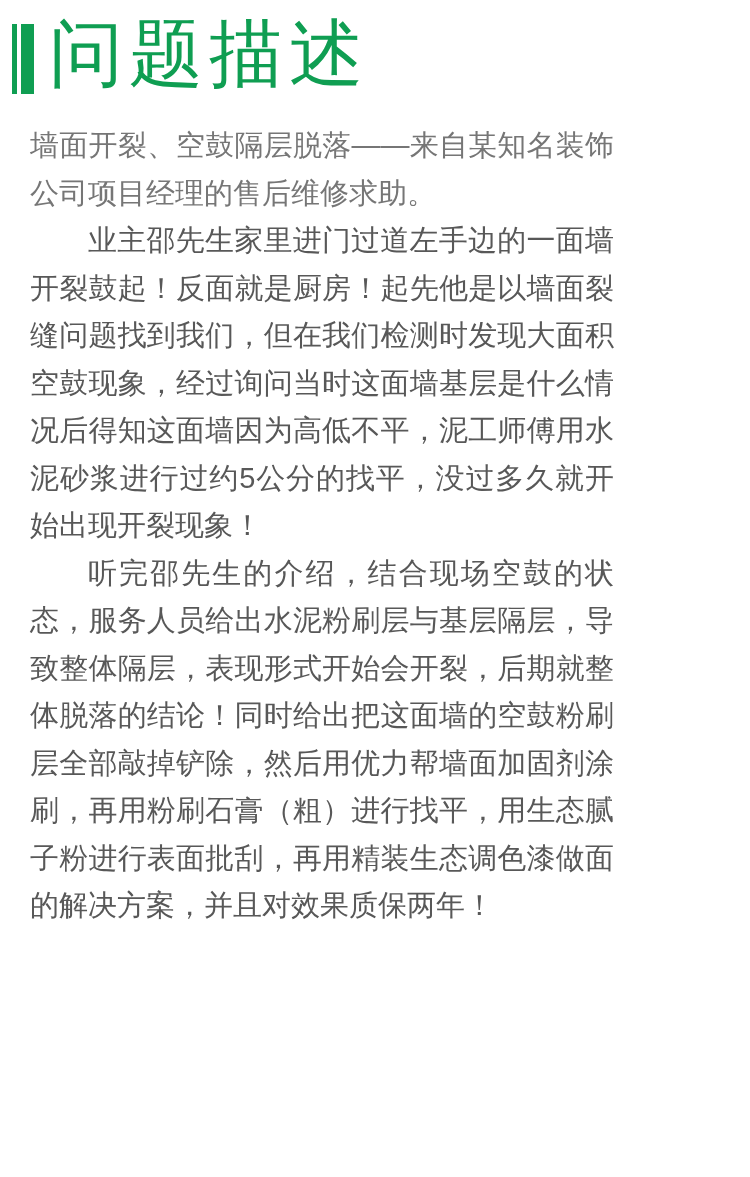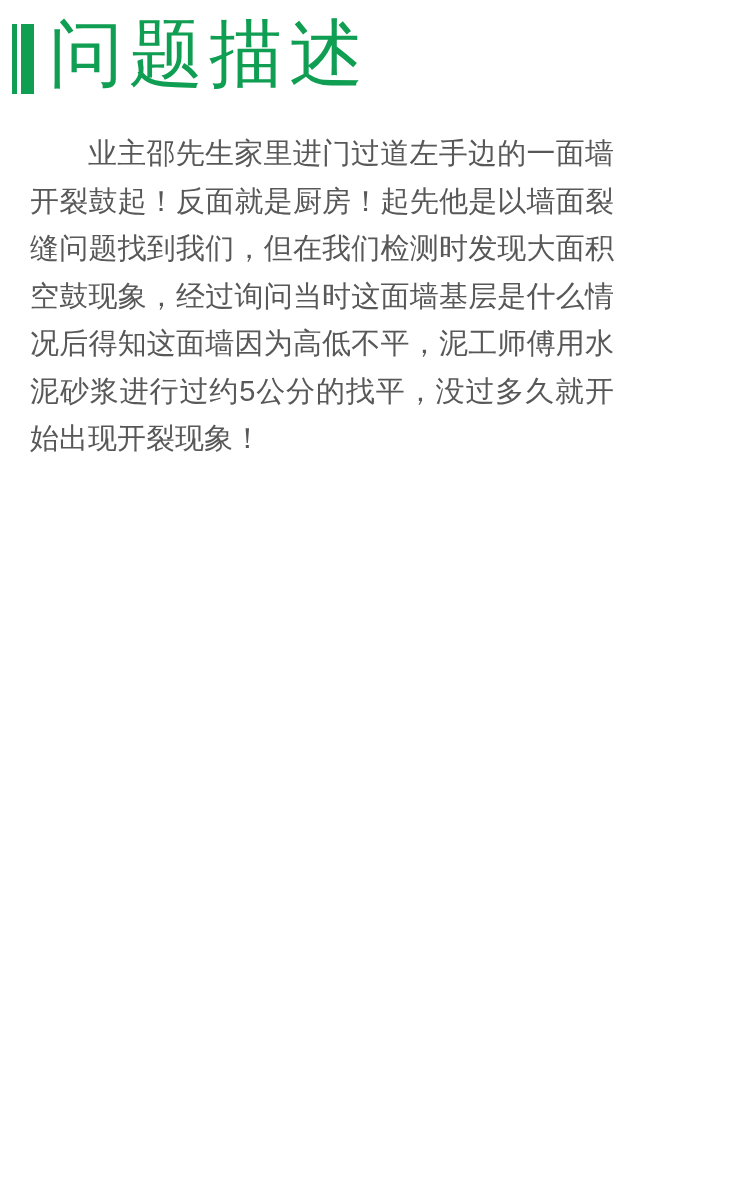--- a/index.html
+++ b/index.html
@@ -53,31 +53,32 @@
   }
   .intro{
     margin:20px 0 0 0;
     color:var(--intro-text);
   }
   .para{
     margin:0;
     text-indent:2em;
   }
   .para.first{
-    margin-top:28px;
   }
 </style>
 </head>
 <body>
 
 <div class="page">
 
   <header class="title-row">
     <span class="bar bar-thin"></span>
     <span class="bar bar-thick"></span>
     <h1 class="title">问题描述</h1>
   </header>
 
   <main class="content">
+    <p class="intro">墙面开裂、空鼓隔层脱落——来自某知名装饰公司项目经理的售后维修求助。</p>
     <p class="para first">业主邵先生家里进门过道左手边的一面墙开裂鼓起！反面就是厨房！起先他是以墙面裂缝问题找到我们，但在我们检测时发现大面积空鼓现象，经过询问当时这面墙基层是什么情况后得知这面墙因为高低不平，泥工师傅用水泥砂浆进行过约5公分的找平，没过多久就开始出现开裂现象！</p>
+    <p class="para">听完邵先生的介绍，结合现场空鼓的状态，服务人员给出水泥粉刷层与基层隔层，导致整体隔层，表现形式开始会开裂，后期就整体脱落的结论！同时给出把这面墙的空鼓粉刷层全部敲掉铲除，然后用优力帮墙面加固剂涂刷，再用粉刷石膏（粗）进行找平，用生态腻子粉进行表面批刮，再用精装生态调色漆做面的解决方案，并且对效果质保两年！</p>
   </main>
 
 </div>
 
 </body></html>

